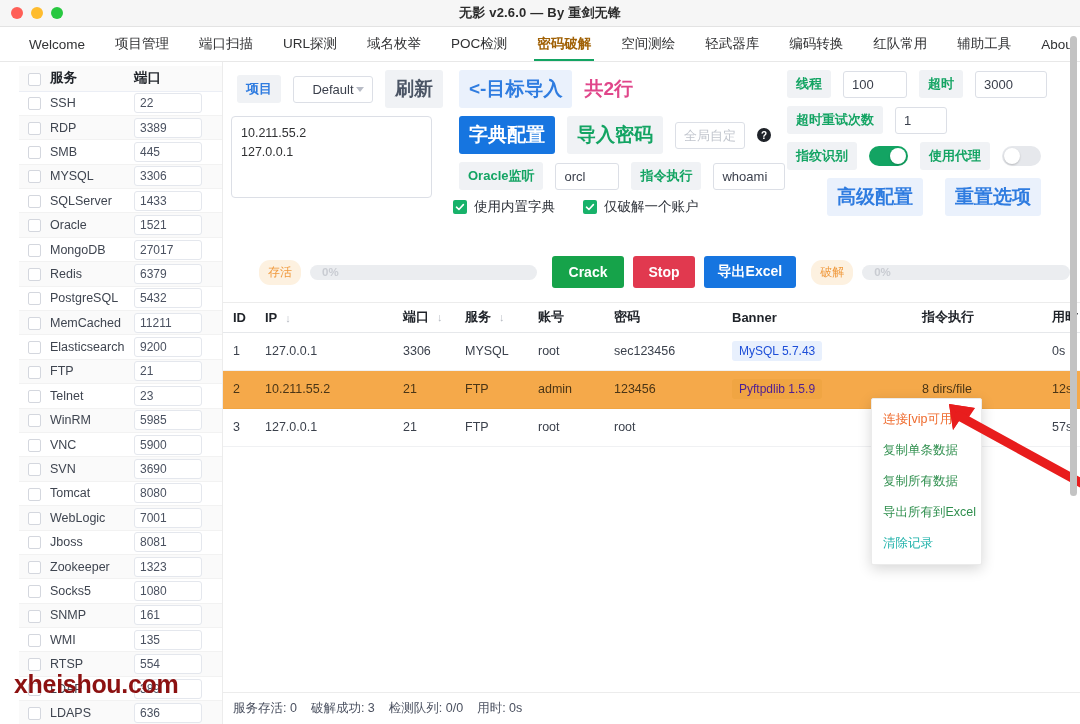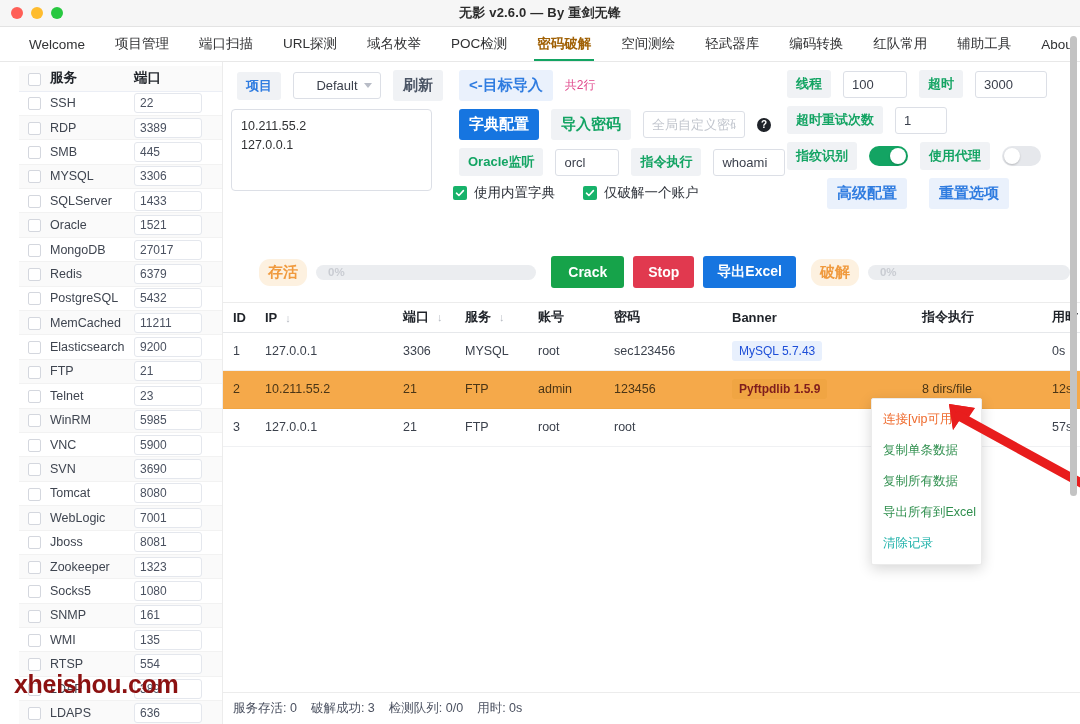--- a/index.html
+++ b/index.html
@@ -147,21 +147,21 @@
   }
   .txtarea {
     width: 201px; height: 82px;
     border: 1px solid #dcdfe6; border-radius: 4px;
     background: #fff; padding: 7px 9px;
     font-size: 12.5px; color: #303133; line-height: 19px;
     white-space: pre-wrap; overflow: hidden;
   }
 
   .btn {
-    font-size: 15px; font-weight: bold; border: none; border-radius: 3px;
+    font-size: 19px; font-weight: bold; border: none; border-radius: 3px;
     padding: 6px 10px; cursor: pointer; white-space: nowrap;
     font-family: "Liberation Sans", sans-serif;
   }
   .btn.ghost-green { background: #f0f2f5; color: #13a463; }
   .btn.ghost-blue  { background: #eaf1fc; color: #2f7ce0; }
   .btn.plain       { background: #f0f2f5; color: #4b5565; }
   .btn.primary     { background: #1675e0; color: #fff; }
   .btn.crack       { background: #16a34a; color: #fff; padding: 7px 17px; font-size: 14px; }
   .btn.stop        { background: #e1394f; color: #fff; padding: 7px 15px; font-size: 14px; }
   .btn.excel       { background: #1675e0; color: #fff; padding: 7px 14px; font-size: 14px; }
@@ -170,21 +170,21 @@
     height: 27px; border: 1px solid #dcdfe6; border-radius: 3px;
     background: #fff; font-size: 13px; color: #3a3f4b;
     padding: 0 8px; font-family: "Liberation Sans", sans-serif;
     outline: none;
   }
   .inp.w-dict { flex: 1; min-width: 0; background: #fff; }
   .inp.w-dict::placeholder { color: #c2c6ce; }
   .inp.w-sm { width: 64px; }
   .inp.w-xs { width: 52px; }
   .inp.w-md { width: 72px; }
-  .rowcount { color: #e0468a; font-size: 12px; font-weight: normal; }
+  .rowcount { color: #e0468a; font-size: 19px; font-weight: bold; }
   .help-ic {
     width: 14px; height: 14px; border-radius: 50%;
     background: #1f2329; color: #fff; font-size: 10px; font-weight: bold;
     display: inline-flex; align-items: center; justify-content: center;
     flex: 0 0 auto; cursor: pointer;
   }
 
   .cbrow { display: flex; align-items: center; gap: 28px; margin-top: 2px; }
   .cbwrap { display: flex; align-items: center; gap: 7px; cursor: pointer; }
   .cb-on {
@@ -208,21 +208,21 @@
   .toggle.off .knob { left: 2px; }
 
   
   .progstrip {
     display: flex; align-items: center; gap: 9px;
     padding: 0 10px 0 36px; height: 36px;
     position: absolute; left: 0; right: 0; top: 192px;
   }
   .pill {
     background: #fdf1e0; color: #f09a3e;
-    font-size: 15px; font-weight: bold;
+    font-size: 12px; font-weight: normal;
     padding: 4px 9px; border-radius: 11px; white-space: nowrap; text-align: center;
   }
   .pbar {
     height: 15px; border-radius: 8px; background: #ebedf0;
     position: relative; display: flex; align-items: center;
   }
   .pbar .pct {
     font-size: 11.5px; color: #c9ccd2; font-weight: bold;
     padding-left: 12px;
   }
@@ -253,21 +253,21 @@
   table.dt tbody td {
     padding: 0 0 0 10px; color: #3b414c;
     border-bottom: 1px solid #f0f1f3;
     white-space: nowrap; overflow: hidden; text-overflow: ellipsis;
   }
   table.dt tbody tr.sel-row td { color: #4a3516; border-bottom-color: #f0a543; }
   .banner-badge {
     background: #e8f0fd; color: #1d4ed8; font-size: 12px;
     padding: 3px 7px; border-radius: 3px; display: inline-block;
   }
-  tr.sel-row .banner-badge { background: #f0a543; color: #7f1d1d; font-weight: bold; }
+  tr.sel-row .banner-badge { background: #f0a543; color: #4c1d95; }
 
   
   .c-id { width: 32px; } .c-ip { width: 138px; } .c-port2 { width: 62px; }
   .c-svc { width: 73px; } .c-acct { width: 76px; } .c-pwd { width: 118px; }
   .c-ban { width: 190px; } .c-cmd { width: 130px; } .c-time { width: auto; }
 
   
   .ctxmenu {
     position: absolute; left: 648px; top: 336px;
     width: 111px; background: #fff;

